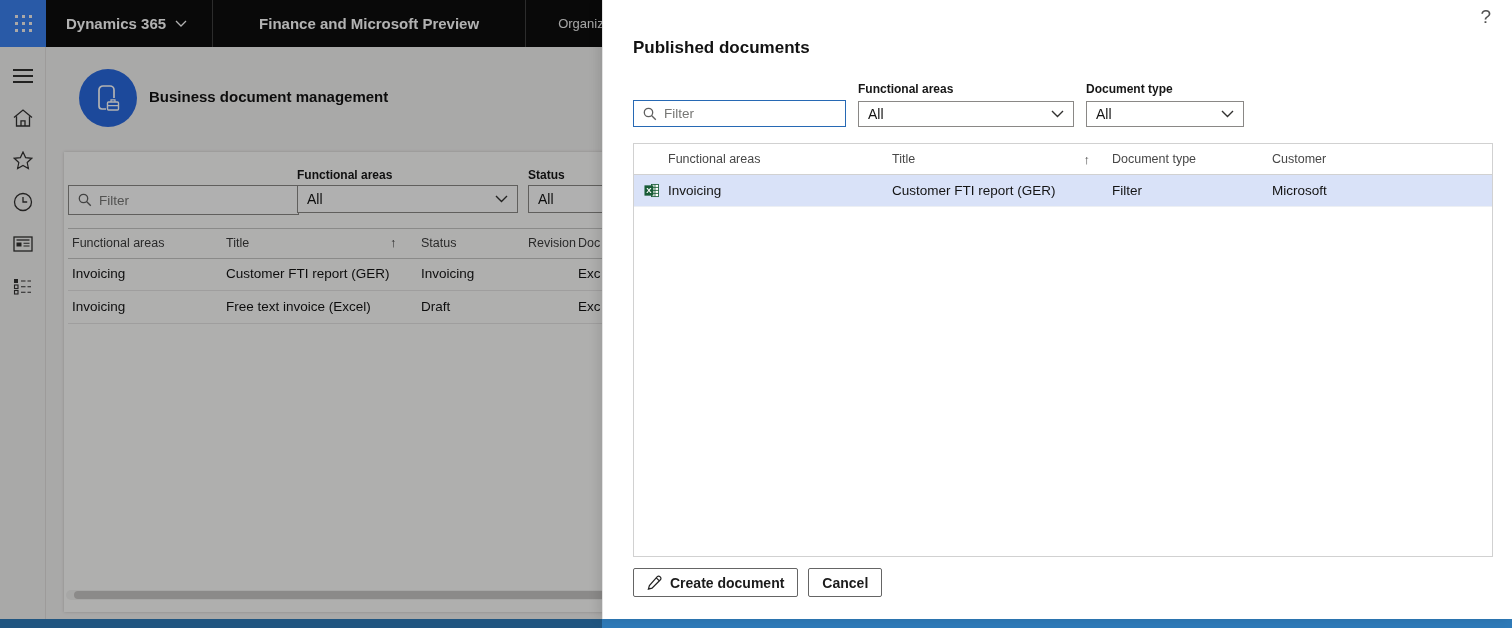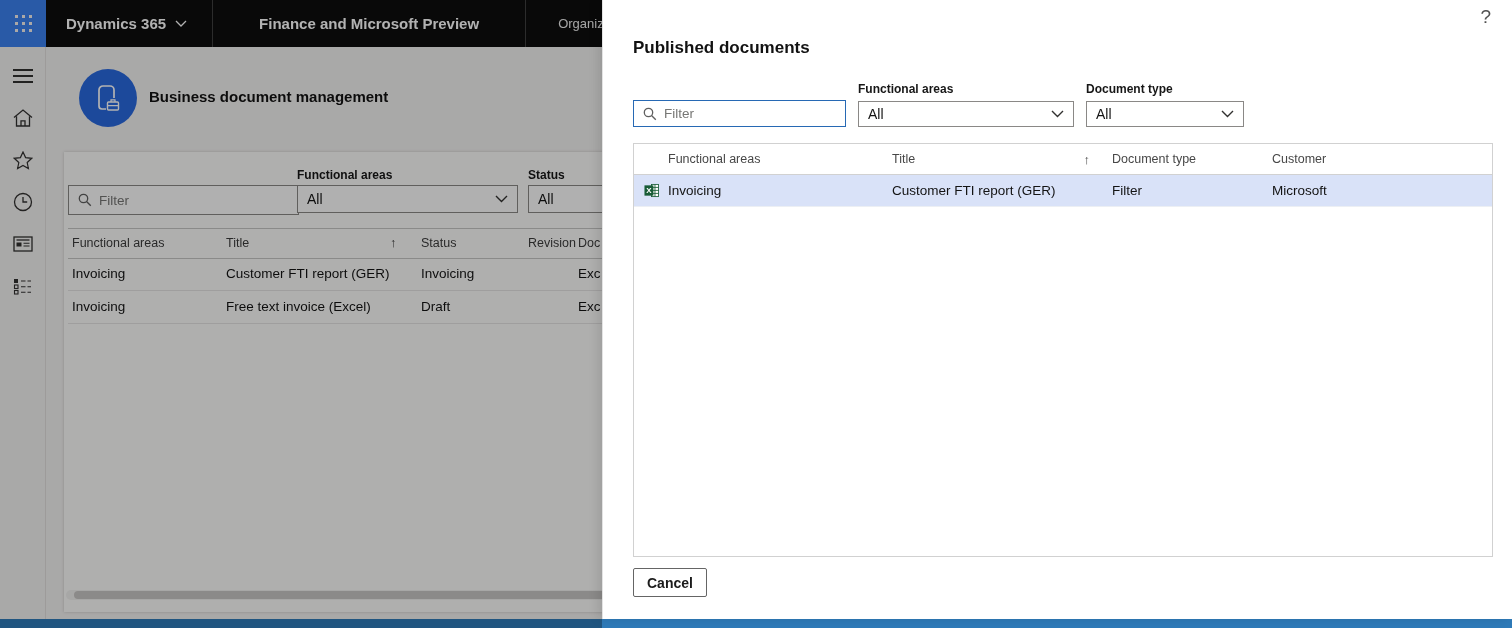--- a/index.html
+++ b/index.html
@@ -283,18 +283,25 @@
         </span>
         <span>Invoicing</span>
         <span>Customer FTI report (GER)</span>
         <span class="p-cell-pad">Filter</span>
         <span class="p-cell-pad">Microsoft</span>
       </div>
     </div>
 
     <div class="p-actions">
       <button class="p-btn">
+        <svg width="15" height="15" viewBox="0 0 15 15" fill="none" stroke="#222222" stroke-width="1.2">
+          <path d="M10.3 1.6a1.8 1.8 0 0 1 2.6 0l.5.5a1.8 1.8 0 0 1 0 2.6L5 13.1l-3.6 1 1-3.6z"></path>
+          <path d="M9.3 2.9l2.8 2.8"></path>
+        </svg>
+        <span>Create document</span>
+      </button>
+      <button class="p-btn">
         <span>Cancel</span>
       </button>
     </div>
   </div>
 
 </div>
 
 </body></html>

